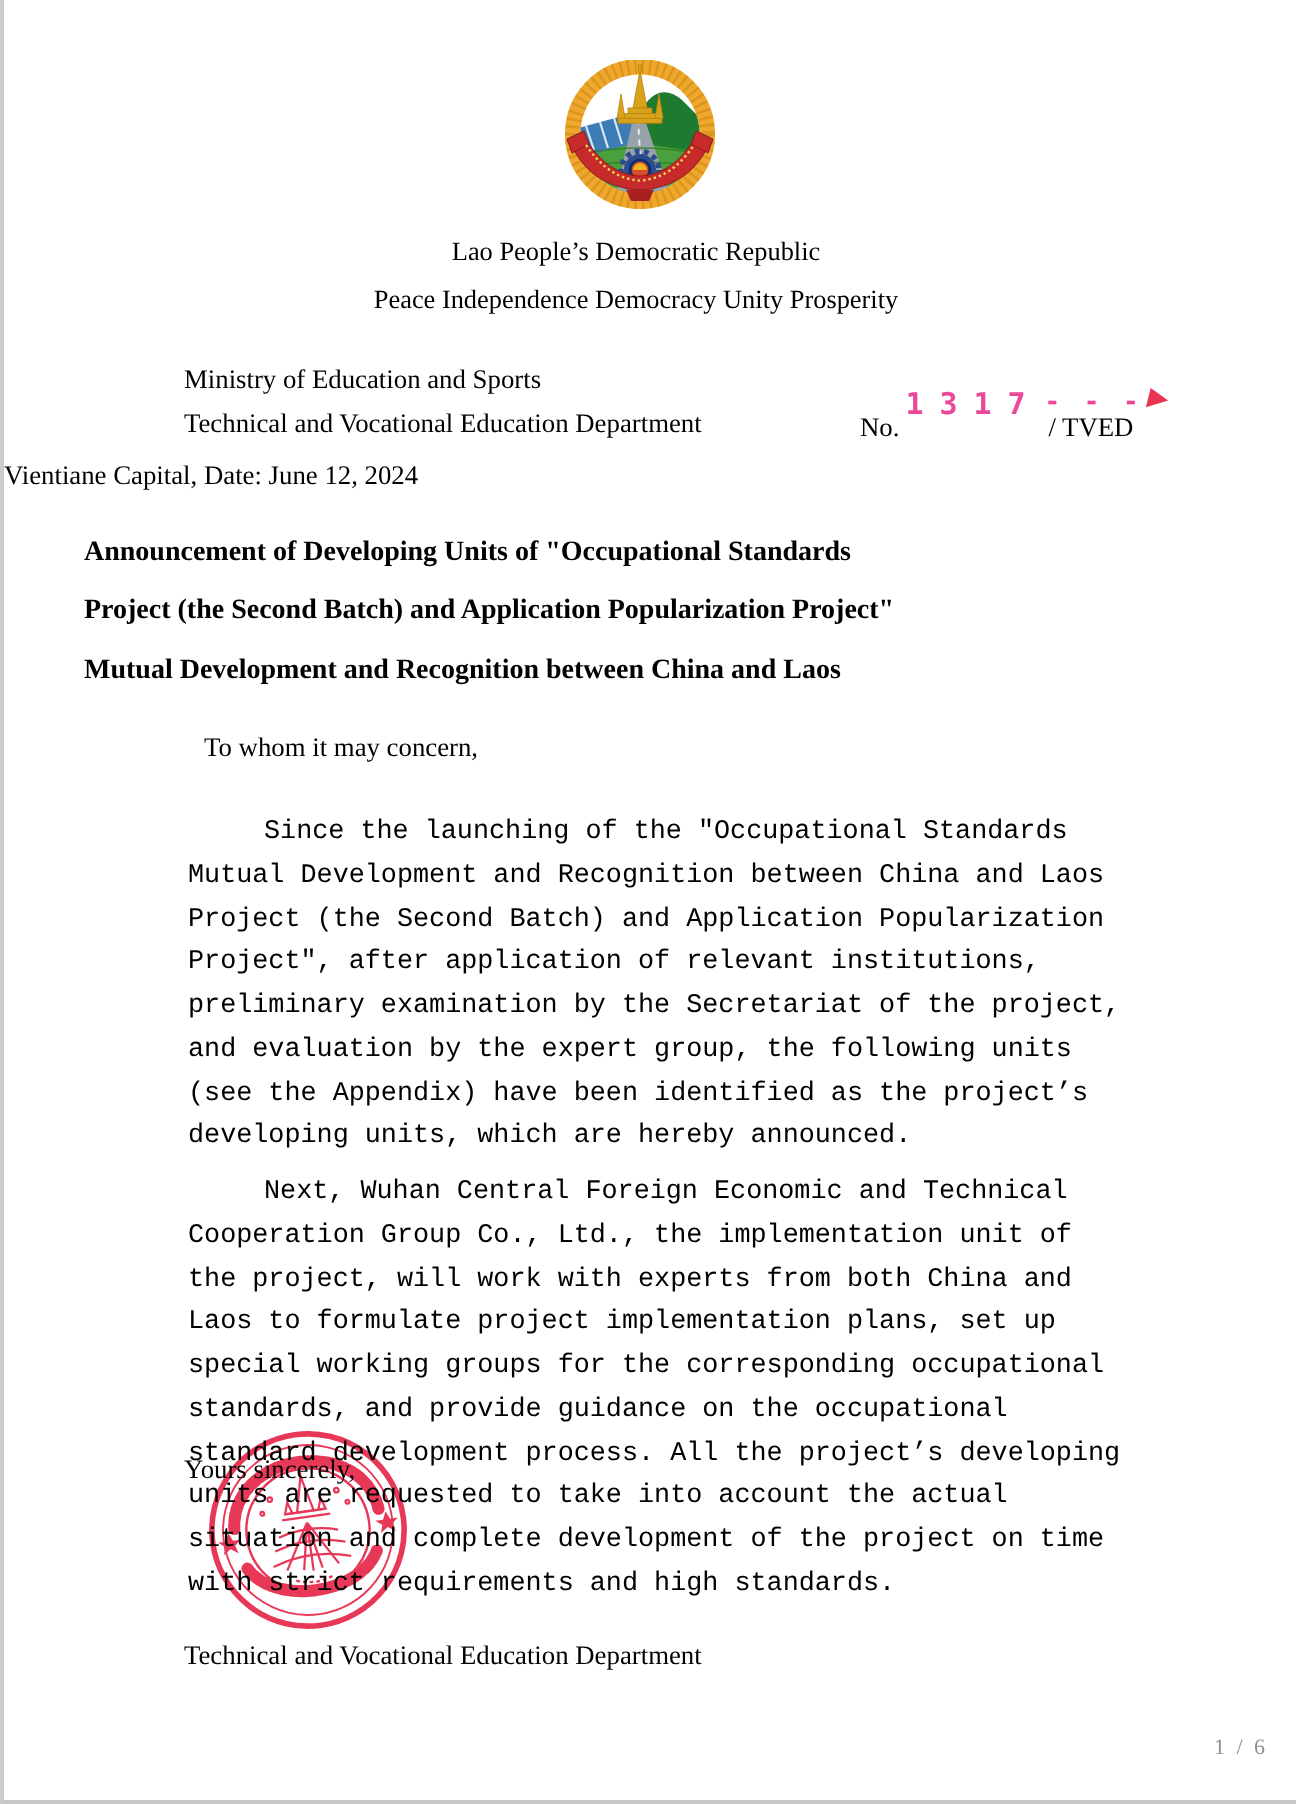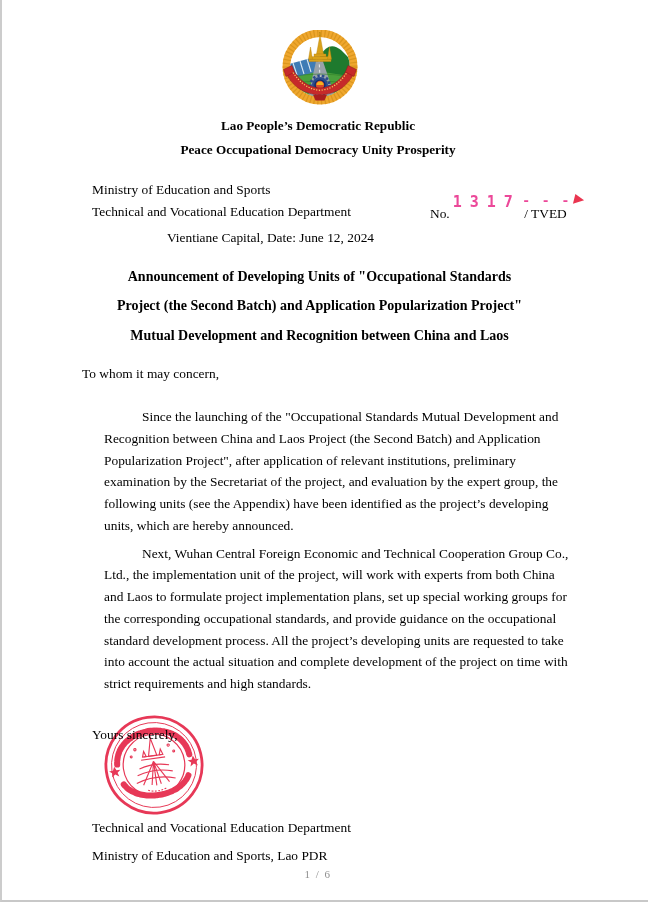--- a/index.html
+++ b/index.html
@@ -4,21 +4,21 @@
 <style>
   html,body{margin:0;padding:0;background:#ffffff;}
   .page{
     position:relative;width:648px;height:902px;background:#fff;color:#000;
     font-family:"Liberation Serif","DejaVu Serif",serif;
     border-left:2px solid #cccccc;border-bottom:2px solid #c8c8c8;
     box-sizing:border-box;overflow:hidden;
   }
   .emblem{position:absolute;left:273px;top:30px;width:90px;height:78px;}
   .hdr{position:absolute;top:114px;left:0;width:632px;text-align:center;
-       font-weight:bold;font-size:13.2px;line-height:24px;}
+       font-weight:normal;font-size:13.2px;line-height:24px;}
   .line{white-space:nowrap;}
   .ministry{position:absolute;left:90px;top:182px;font-size:13.4px;text-align:center;}
   .dept{position:absolute;left:90px;top:204px;font-size:13.4px;}
   .refno{position:absolute;left:428px;top:204px;font-size:13.4px;white-space:nowrap;}
   .red{color:#ec4899;}
   .digits{
     position:relative;top:-11px;display:inline-block;
     font-family:"DejaVu Sans Mono",monospace;font-weight:bold;
     font-size:15px;letter-spacing:8px;margin-left:3px;
   }
@@ -26,33 +26,33 @@
   .dashstack{position:absolute;left:-2px;top:-13px;white-space:nowrap;}
   .dashes{
     font-family:"DejaVu Sans Mono",monospace;font-weight:bold;
     font-size:13px;letter-spacing:2px;
   }
   .arrowmark{
     display:inline-block;width:0;height:0;margin-left:3px;
     border-left:10px solid #ea3550;border-top:4px solid transparent;
     border-bottom:6px solid transparent;transform:rotate(14deg);
   }
-  .date{position:absolute;top:230px;left:0;width:537px;text-align:center;font-size:13.4px;}
-  .title{position:absolute;top:262px;left:40px;width:555px;text-align:center;
+  .date{position:absolute;top:230px;left:0;width:537px;text-align:left;font-size:13.4px;}
+  .title{position:absolute;top:262px;left:40px;width:555px;
          font-weight:bold;font-size:14px;line-height:29.4px;}
-  .salutation{position:absolute;left:80px;top:366px;font-size:13.4px;}
-  .bodytext{position:absolute;left:102px;top:406px;width:472px;
-            font-size:13.4px;line-height:21.75px;}
+  .salutation{position:absolute;left:100px;top:366px;font-size:13.4px;}
+  .bodytext{position:absolute;left:92px;top:406px;width:472px;
+            font-size:13.4px;line-height:21.75px;font-family:Liberation Mono, monospace;}
   .bodytext p{margin:0 0 6px 0;text-indent:38px;}
   .closing{position:absolute;left:90px;top:727px;font-size:13.4px;}
   .stamp{position:absolute;left:96px;top:709px;width:112px;height:112px;
          mix-blend-mode:multiply;opacity:.93;}
   .sig1{position:absolute;left:90px;top:820px;font-size:13.4px;}
   .sig2{position:absolute;left:90px;top:848px;font-size:13.4px;}
-  .pageno{position:absolute;top:868px;left:0;width:632px;text-align:center;
+  .pageno{position:absolute;top:868px;left:0;width:632px;text-align:right;
           color:#8f8f8f;font-size:11px;letter-spacing:1.5px;}
 </style>
 </head>
 <body>
 
 <div class="page">
 
   <svg class="emblem" viewBox="0 0 90 78">
     <defs>
         <clipPath id="ec">
@@ -87,21 +87,21 @@
     <path d="M41.5,55 A3.5,3.5 0 0 1 48.5,55 Z" fill="#F2B31F"></path>
     <path d="M10,41 C17,57 29,64 45,65 C61,64 73,57 80,41 L73.5,37 C66,51 56,57.5 45,58 C34,57.5 24,51 16.5,37 Z" fill="#C62A2A" stroke="#8E1B1B" stroke-width="0.5"></path>
     <path d="M8.5,39.5 L17,35.5 19.5,42 11,46.5 Z" fill="#C62A2A" stroke="#8E1B1B" stroke-width="0.5"></path>
     <path d="M81.5,39.5 L73,35.5 70.5,42 79,46.5 Z" fill="#C62A2A" stroke="#8E1B1B" stroke-width="0.5"></path>
     <path d="M38,64.8 L52,64.8 49.5,70.5 40.5,70.5 Z" fill="#A91F1F"></path>
     <path d="M18,42.5 C26,54 34,59.5 45,60.3 C56,59.5 64,54 72,42.5" stroke="#F6D35E" stroke-width="1.2" stroke-dasharray="1.2 1.5" fill="none"></path>
   </svg>
 
   <div class="hdr">
     <div class="line">Lao People’s Democratic Republic</div>
-    <div class="line">Peace Occupational Democracy Unity Prosperity</div>
+    <div class="line">Peace Independence Democracy Unity Prosperity</div>
   </div>
 
   <div class="ministry">Ministry of Education and Sports</div>
   <div class="dept">Technical and Vocational Education Department</div>
 
   <div class="refno">
     <span>No.</span><span class="red digits">1317</span>
     <span class="suffix-stack"><span class="dashstack"><span class="red dashes">- - -</span><span class="arrowmark"></span></span><span>/ TVED</span></span>
   </div>
 
@@ -141,17 +141,16 @@
         <circle cx="42" cy="41" r="1.2"></circle>
           <circle cx="78" cy="41" r="1.2"></circle>
         <circle cx="37" cy="48" r="1"></circle>
           <circle cx="83" cy="48" r="1"></circle>
         <path d="M50,86 Q60,90 70,86" stroke-dasharray="2 1.6"></path>
       </g>
     </g>
   </svg>
 
   <div class="sig1">Technical and Vocational Education Department</div>
-  <div class="sig2">Ministry of Education and Sports, Lao PDR</div>
 
   <div class="pageno">1 / 6</div>
 
 </div>
 
 </body></html>

